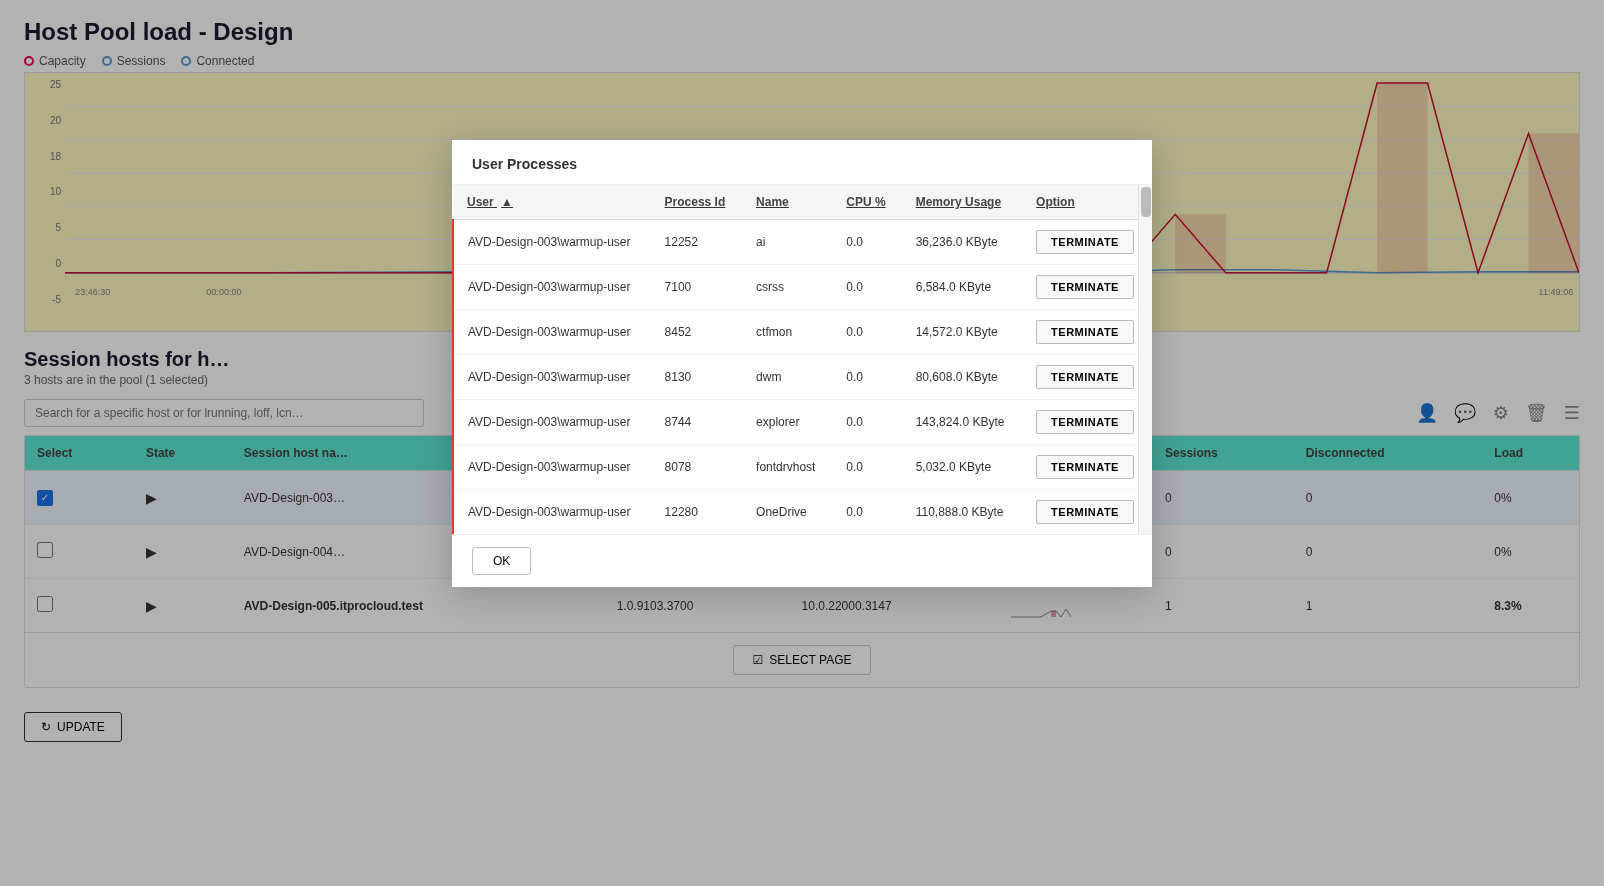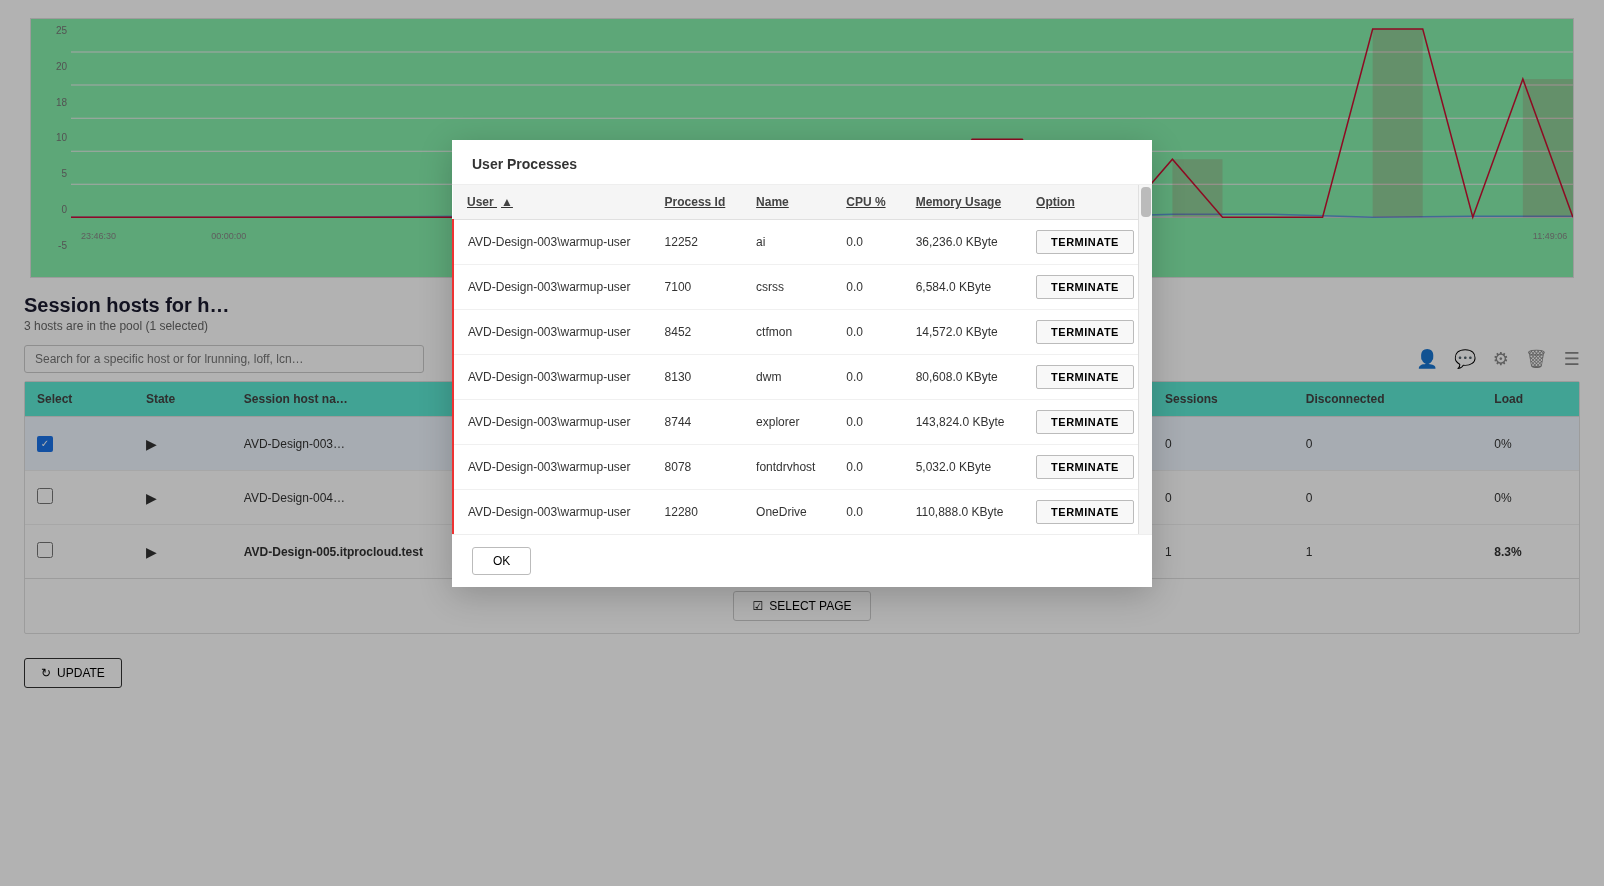--- a/index.html
+++ b/index.html
@@ -11,21 +11,21 @@
     .page-header { padding: 18px 24px 0 24px; }
     .page-title { font-size: 24px; font-weight: 600; color: #1a1a2e; margin-bottom: 8px; }
     .legend { display: flex; gap: 16px; align-items: center; margin-bottom: 4px; }
     .legend-item { display: flex; align-items: center; gap: 5px; font-size: 12px; color: #555; }
     .legend-dot { width: 10px; height: 10px; border-radius: 50%; border: 2px solid; }
     .legend-dot.capacity { border-color: #e05; background: #fff; }
     .legend-dot.sessions { border-color: #5b9bd5; background: #fff; }
     .legend-dot.connected { border-color: #5b9bd5; background: #fff; }
 
     
-    .chart-area { background: #86efac; border: 1px solid #e0e0e0; margin: 0 30px; height: 260px; position: relative; }
+    .chart-area { background: #fef9c3; border: 1px solid #e0e0e0; margin: 0 24px; height: 260px; position: relative; }
     .chart-y-axis { position: absolute; left: 0; top: 0; bottom: 20px; width: 40px; display: flex; flex-direction: column; justify-content: space-between; align-items: flex-end; padding: 6px 4px; font-size: 10px; color: #777; }
     .chart-svg { position: absolute; left: 40px; right: 0; top: 0; bottom: 20px; }
 
     
     .section { padding: 16px 24px; }
     .section-title { font-size: 20px; font-weight: 600; color: #1a1a2e; }
     .section-subtitle { font-size: 12px; color: #666; margin-top: 2px; margin-bottom: 12px; }
 
     .toolbar { display: flex; align-items: center; gap: 20px; margin-bottom: 8px; }
     .search-input { flex: 1; max-width: 400px; border: 1px solid #ccc; border-radius: 3px; padding: 6px 10px; font-size: 12px; color: #999; }
@@ -70,20 +70,35 @@
     .scrollbar-thumb { width: 10px; height: 30px; background: #bbb; border-radius: 4px; margin: 2px auto; }
 
     .sort-arrow { margin-left: 4px; }
   </style>
 </head>
 <body>
 
 <div class="page-wrapper">
 
   <div class="page-header">
+    <h1 class="page-title">Host Pool load - Design</h1>
+    <div class="legend">
+      <div class="legend-item">
+        <div class="legend-dot capacity"></div>
+        <span>Capacity</span>
+      </div>
+      <div class="legend-item">
+        <div class="legend-dot sessions"></div>
+        <span>Sessions</span>
+      </div>
+      <div class="legend-item">
+        <div class="legend-dot connected"></div>
+        <span>Connected</span>
+      </div>
+    </div>
   </div>
 
   <div class="chart-area">
     <div class="chart-y-axis">
       <span>25</span>
       <span>20</span>
       <span>18</span>
       <span>10</span>
       <span>5</span>
       <span>0</span>

